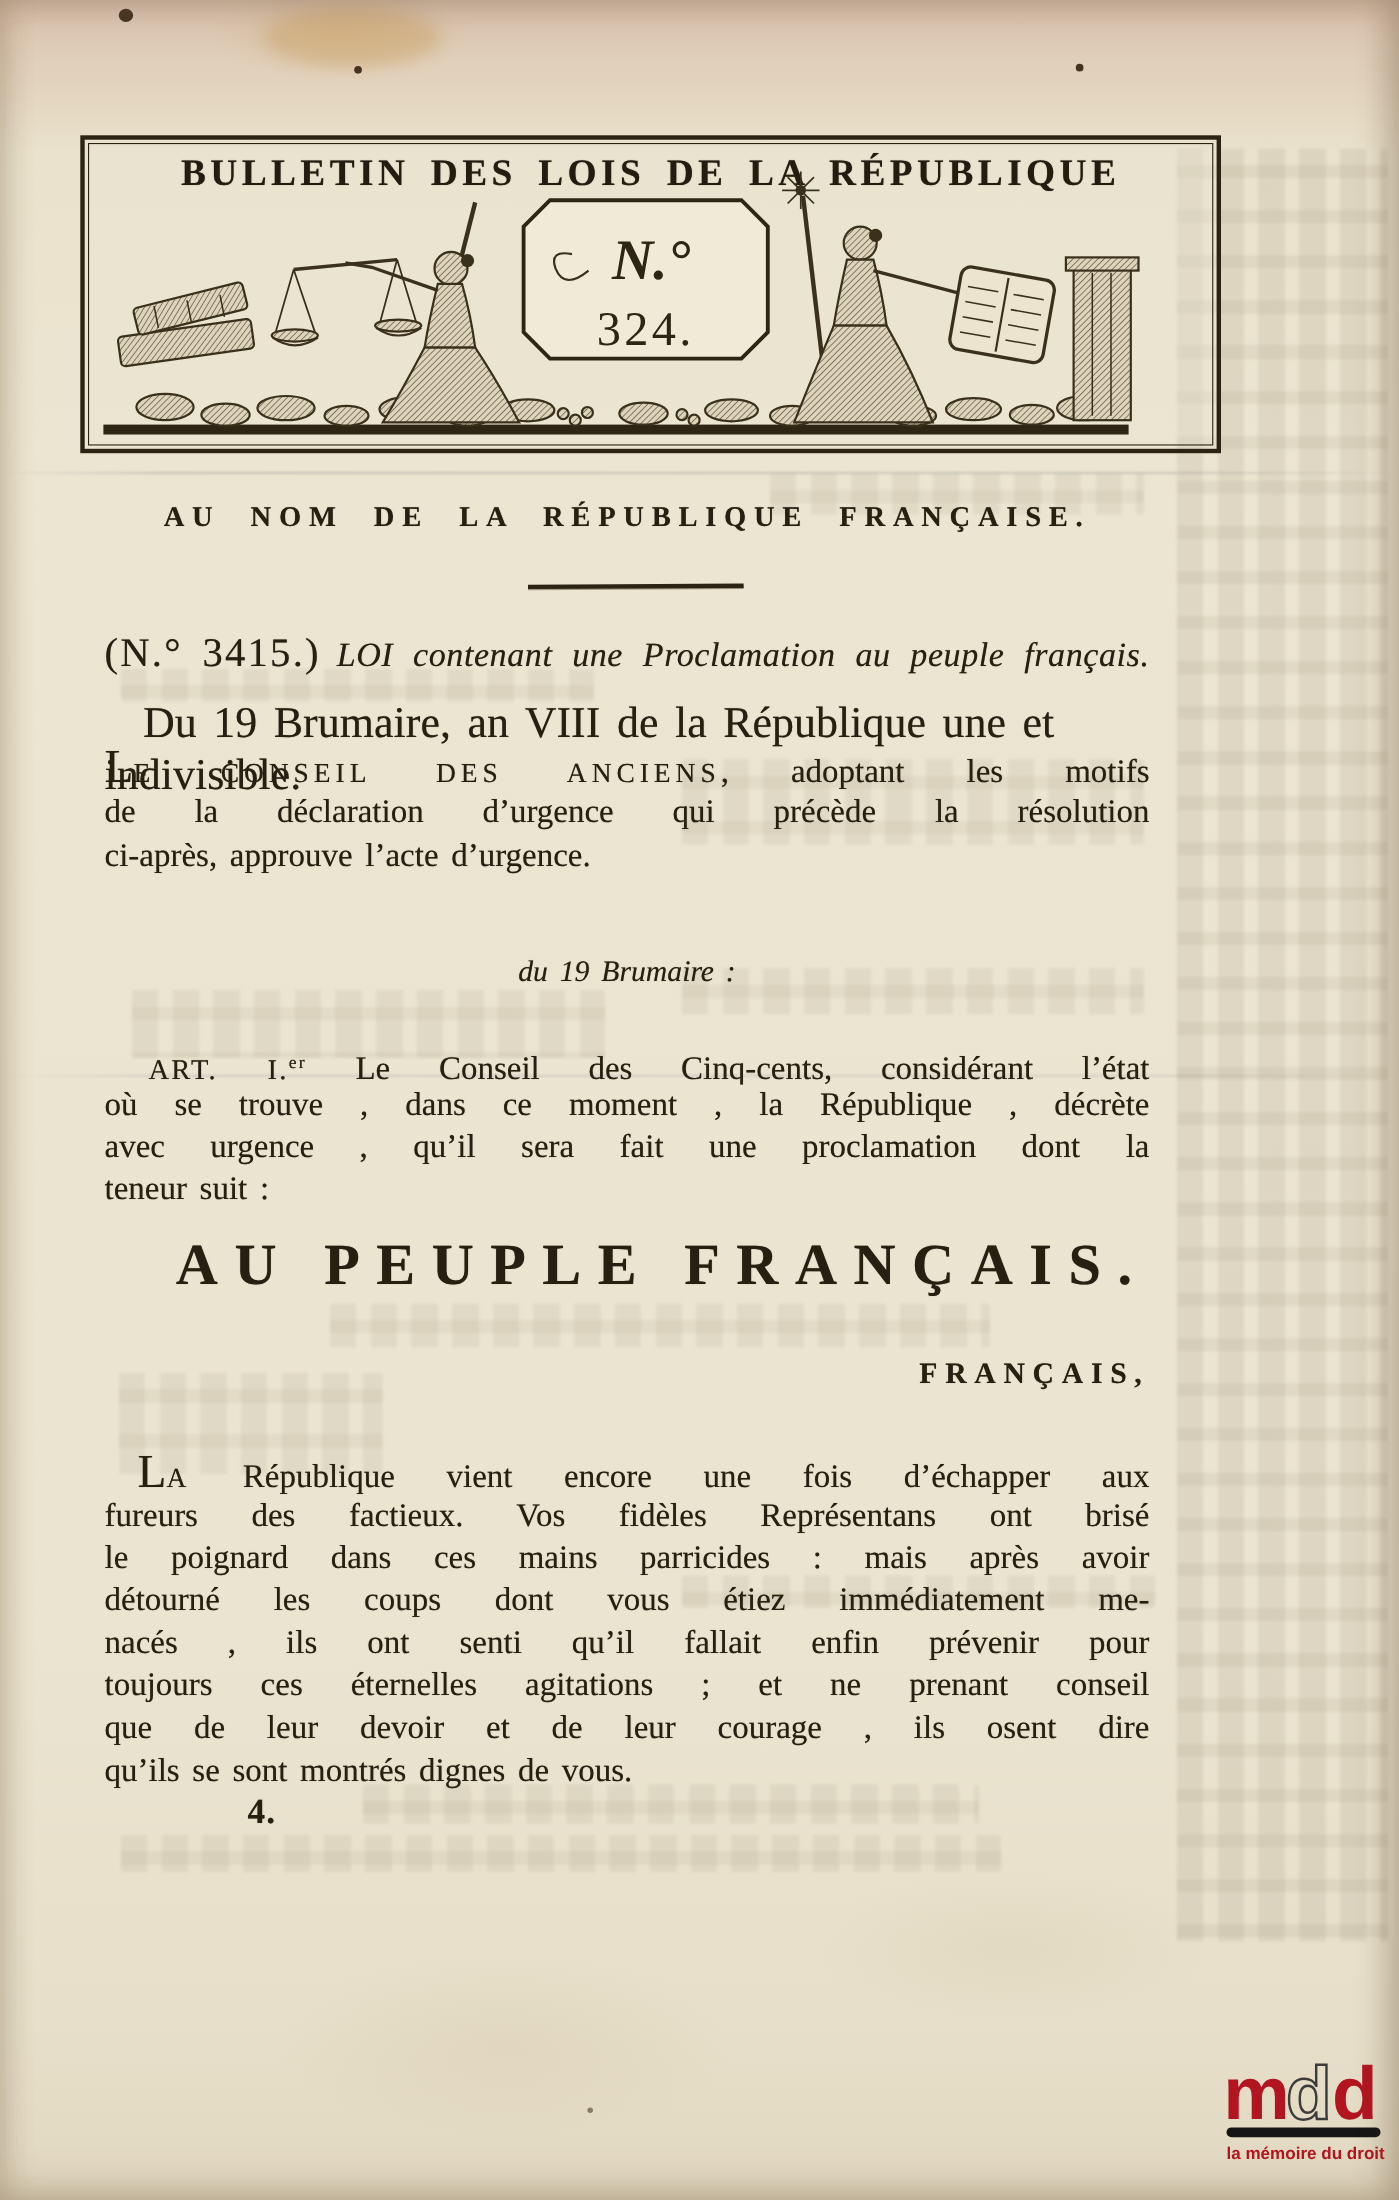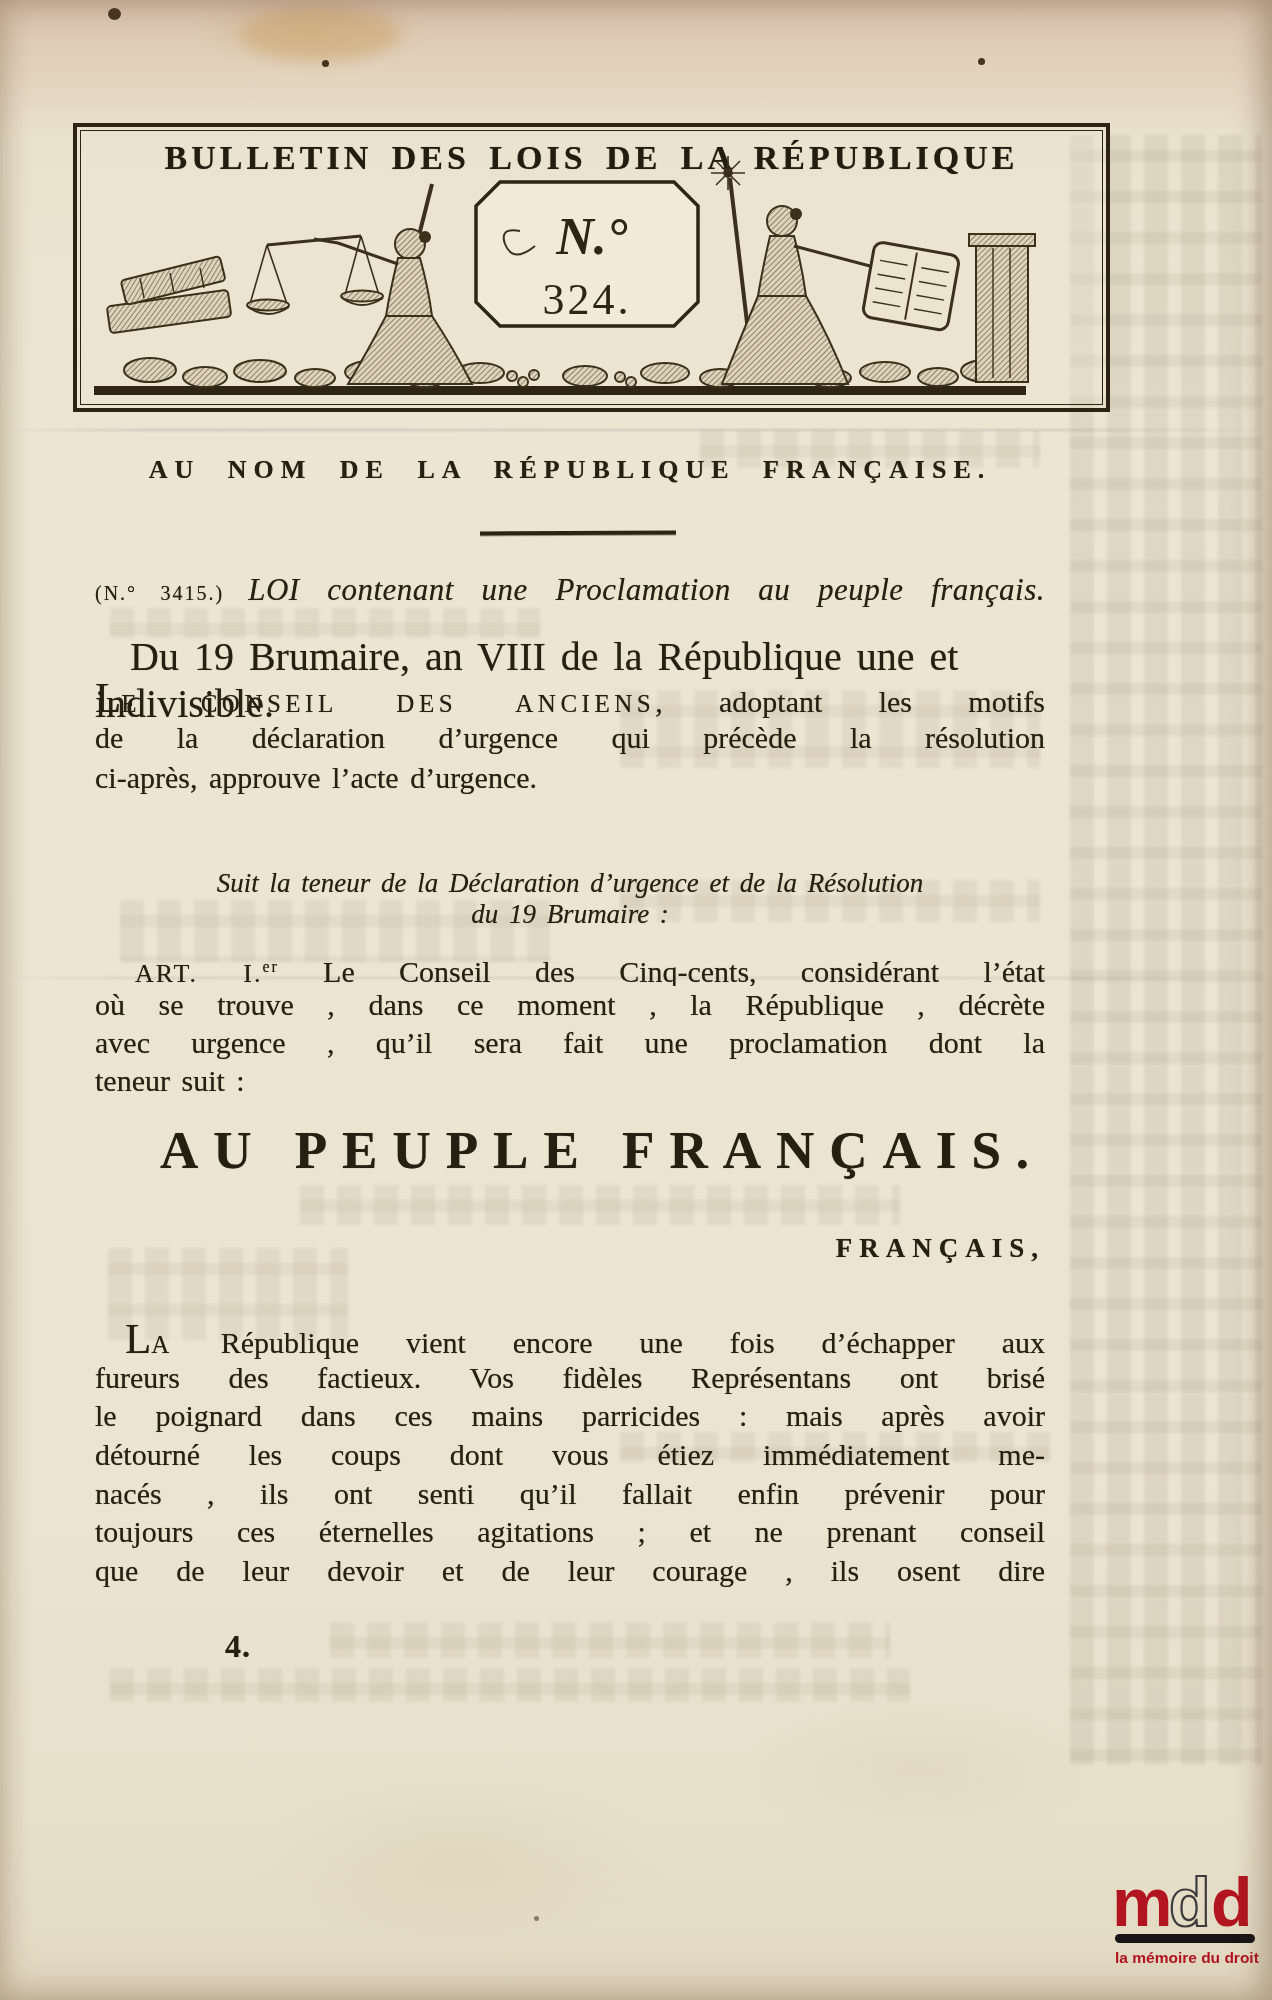--- a/index.html
+++ b/index.html
@@ -38,21 +38,21 @@
   .banner-title{position:absolute;top:12px;left:0;width:100%;text-align:center;
     font-size:34px;font-weight:700;letter-spacing:4px;word-spacing:7px;color:#231c10;
     text-shadow:0 0 .8px rgba(35,28,16,.6);}
   .engraving{position:absolute;left:3px;bottom:5px;}
   
   .tb{position:absolute;left:95px;width:950px;color:#262013;text-shadow:0 0 .7px rgba(38,32,19,.55);}
   .h-repub{top:455px;text-align:center;font-size:26px;font-weight:700;letter-spacing:7px;word-spacing:14px;}
   .rule{position:absolute;left:480px;top:531px;width:196px;height:4px;background:#2c2315;
     box-shadow:0 1px 0 rgba(44,35,21,.4);transform:rotate(-.3deg);}
   .law-line{top:572px;font-size:31px;}
-  .law-num{font-style:normal;font-size:20px;letter-spacing:2px;}
+  .law-num{font-style:normal;font-size:37px;letter-spacing:2px;}
   .law-title{font-style:italic;letter-spacing:.5px;word-spacing:3px;}
   .dateline{top:633px;font-size:40px;word-spacing:5px;text-indent:35px;}
   .block{line-height:40px;font-size:30px;word-spacing:4px;}
   .council{top:678px;}
   .article{top:948px;line-height:38px;}
   .para2{top:1292px;line-height:38.7px;margin-top:28px;}
   .line{height:40px;overflow:hidden;}
   .article .line{height:38px;}
   .para2 .line{height:38.7px;}
   .jline{text-align:justify;}
@@ -218,21 +218,20 @@
 
   <div class="tb block council">
     <div class="line jline">
       <span class="ic">L</span><span class="sc">E CONSEIL DES ANCIENS</span><span>, adoptant les motifs</span>
     </div>
     <div class="line jline">de la déclaration d’urgence qui précède la résolution</div>
     <div class="line">ci-après, approuve l’acte d’urgence.</div>
   </div>
 
   <div class="tb teneur">
-    <div>Suit la teneur de la Déclaration d’urgence et de la Résolution</div>
     <div>du 19 Brumaire :</div>
   </div>
 
   <div class="tb block article">
     <div class="line jline" style="text-indent:40px;">
       <span class="artcap"><span>ART. I.</span><sup>er</sup></span><span> Le Conseil des Cinq-cents, considérant l’état</span>
     </div>
     <div class="line jline">où se trouve , dans ce moment , la République , décrète</div>
     <div class="line jline">avec urgence , qu’il sera fait une proclamation dont la</div>
     <div class="line">teneur suit :</div>
@@ -245,20 +244,21 @@
   <div class="tb block para2">
     <div class="line jline" style="text-indent:30px;">
       <span class="ic">L</span><span class="sc">A</span><span> République vient encore une fois d’échapper aux</span>
     </div>
     <div class="line jline">fureurs des factieux. Vos fidèles Représentans ont brisé</div>
     <div class="line jline">le poignard dans ces mains parricides : mais après avoir</div>
     <div class="line jline">détourné les coups dont vous étiez immédiatement me-</div>
     <div class="line jline">nacés , ils ont senti qu’il fallait enfin prévenir pour</div>
     <div class="line jline">toujours ces éternelles agitations ; et ne prenant conseil</div>
     <div class="line jline">que de leur devoir et de leur courage , ils osent dire</div>
+    <div class="line">qu’ils se sont montrés dignes de vous.</div>
   </div>
 
   <div class="page-mark">4.</div>
 
   <svg class="logo" viewBox="0 0 154 124">
     <g font-family="Liberation Sans, sans-serif" font-weight="700">
       <text x="0" y="64" font-size="68" fill="var(--logo-red,#b31520)">m</text>
       <text x="57" y="64" font-size="68" fill="none" stroke="#3c3c3c" stroke-width="2.2">d</text>
       <text x="99" y="64" font-size="68" fill="var(--logo-red,#b31520)">d</text>
     </g>

